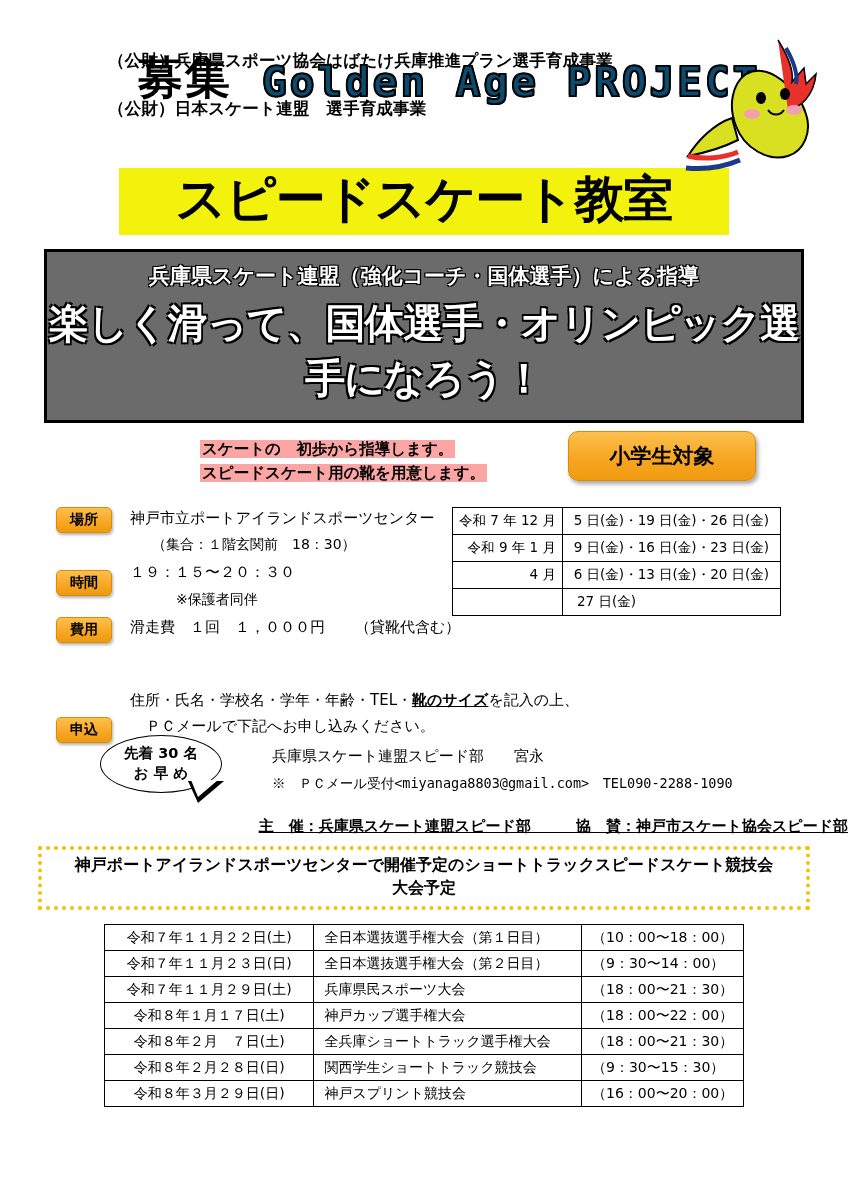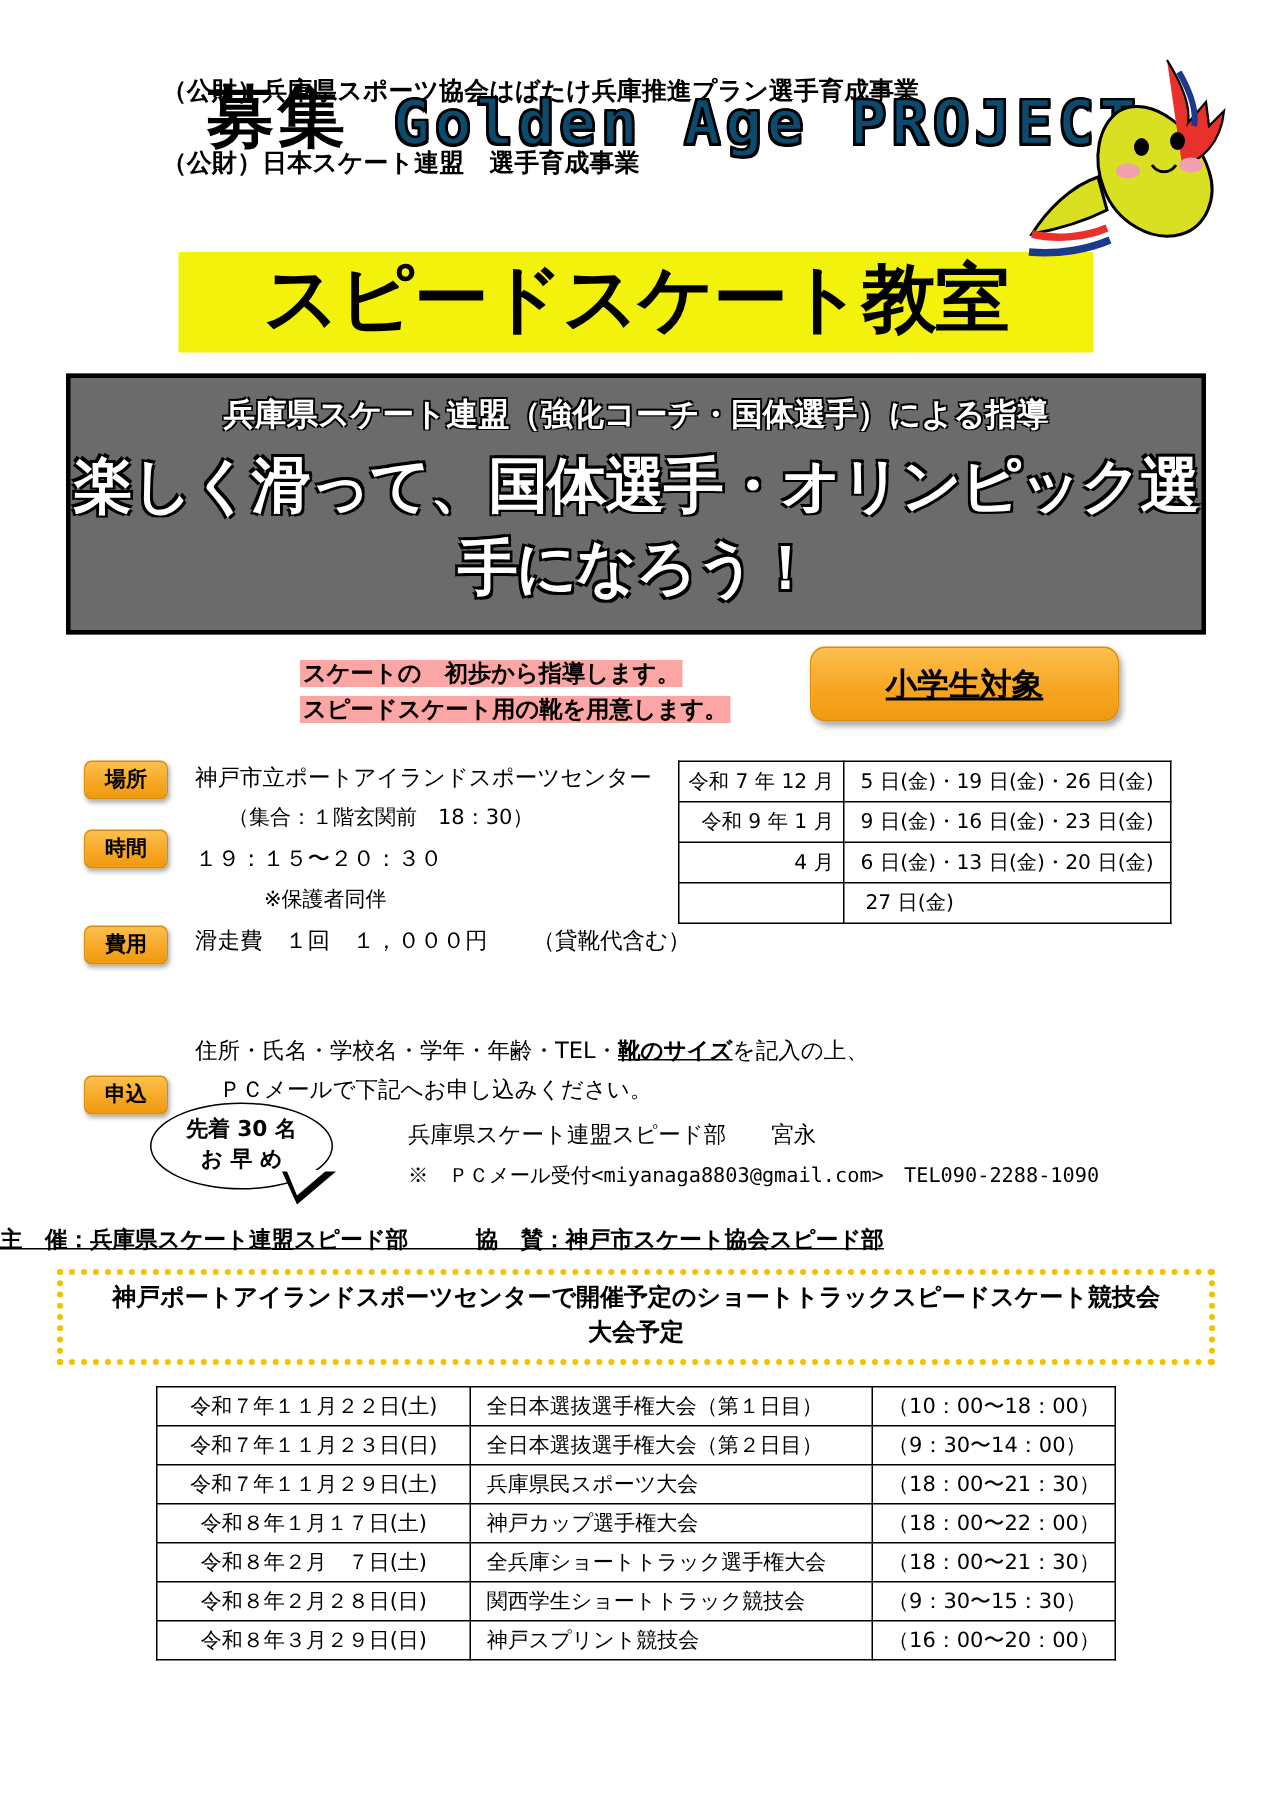--- a/index.html
+++ b/index.html
@@ -115,36 +115,35 @@
     font-weight: bold;
     font-family: "DejaVu Sans", sans-serif;
     line-height: 1.55;
   }
   .note-lines span {
     background: #fca5a5;
     padding: 0 2px;
   }
   .badge-kids {
     position: absolute;
-    left: 540px;
+    left: 568px;
     top: -6px;
-    width: 206px;
+    width: 188px;
     height: 50px;
     border-radius: 10px;
     background: linear-gradient(180deg, #fcc04e 0%, #f7a623 55%, #f09a10 100%);
     border: 1px solid #d98c0a;
     box-shadow: 2px 3px 4px rgba(0,0,0,0.35);
     color: #000;
     font-size: 21px;
     font-weight: bold;
     font-family: "DejaVu Sans", sans-serif;
     display: flex;
     align-items: center;
     justify-content: center;
-    text-decoration: underline;
   }
 
   
   .info-block {
     position: relative;
     margin-top: 6px;
     height: 160px;
   }
   .tag {
     position: absolute;
@@ -232,21 +231,21 @@
     position: absolute;
     left: -7px; top: -23px;
     width: 0; height: 0;
     border-left: 7px solid transparent;
     border-right: 20px solid transparent;
     border-top: 17px solid #fff;
   }
 
   
   .sponsor-line {
-    text-align: left;
+    text-align: right;
     font-size: 15px;
     font-weight: bold;
     font-family: Liberation Serif, serif;
     text-decoration: underline;
     margin-top: -2px;
   }
 
   
   .dotted-box {
     margin: 10px auto 0 auto;
@@ -323,21 +322,21 @@
 <div class="notes-row">
   <div class="note-lines">
     <div><span>スケートの　初歩から指導します。</span></div>
     <div><span>スピードスケート用の靴を用意します。</span></div>
   </div>
   <div class="badge-kids">小学生対象</div>
 </div>
 
 <div class="info-block">
   <div class="tag" style="left:56px; top:2px;">場所</div>
-  <div class="tag" style="left:56px; top:48px;">時間</div>
+  <div class="tag" style="left:56px; top:65px;">時間</div>
   <div class="tag" style="left:56px; top:112px;">費用</div>
 
   <div class="info-text" style="left:130px; top:4px;">神戸市立ポートアイランドスポーツセンター</div>
   <div class="info-text" style="left:152px; top:31px; font-size:14px;">（集合：１階玄関前　18：30）</div>
   <div class="info-text" style="left:130px; top:58px;">１９：１５〜２０：３０</div>
   <div class="info-text" style="left:176px; top:86px; font-size:14px;">※保護者同伴</div>
   <div class="info-text" style="left:130px; top:113px;">滑走費　１回　１，０００円　　（貸靴代含む）</div>
 
   <table class="sched-table">
     <tbody>

